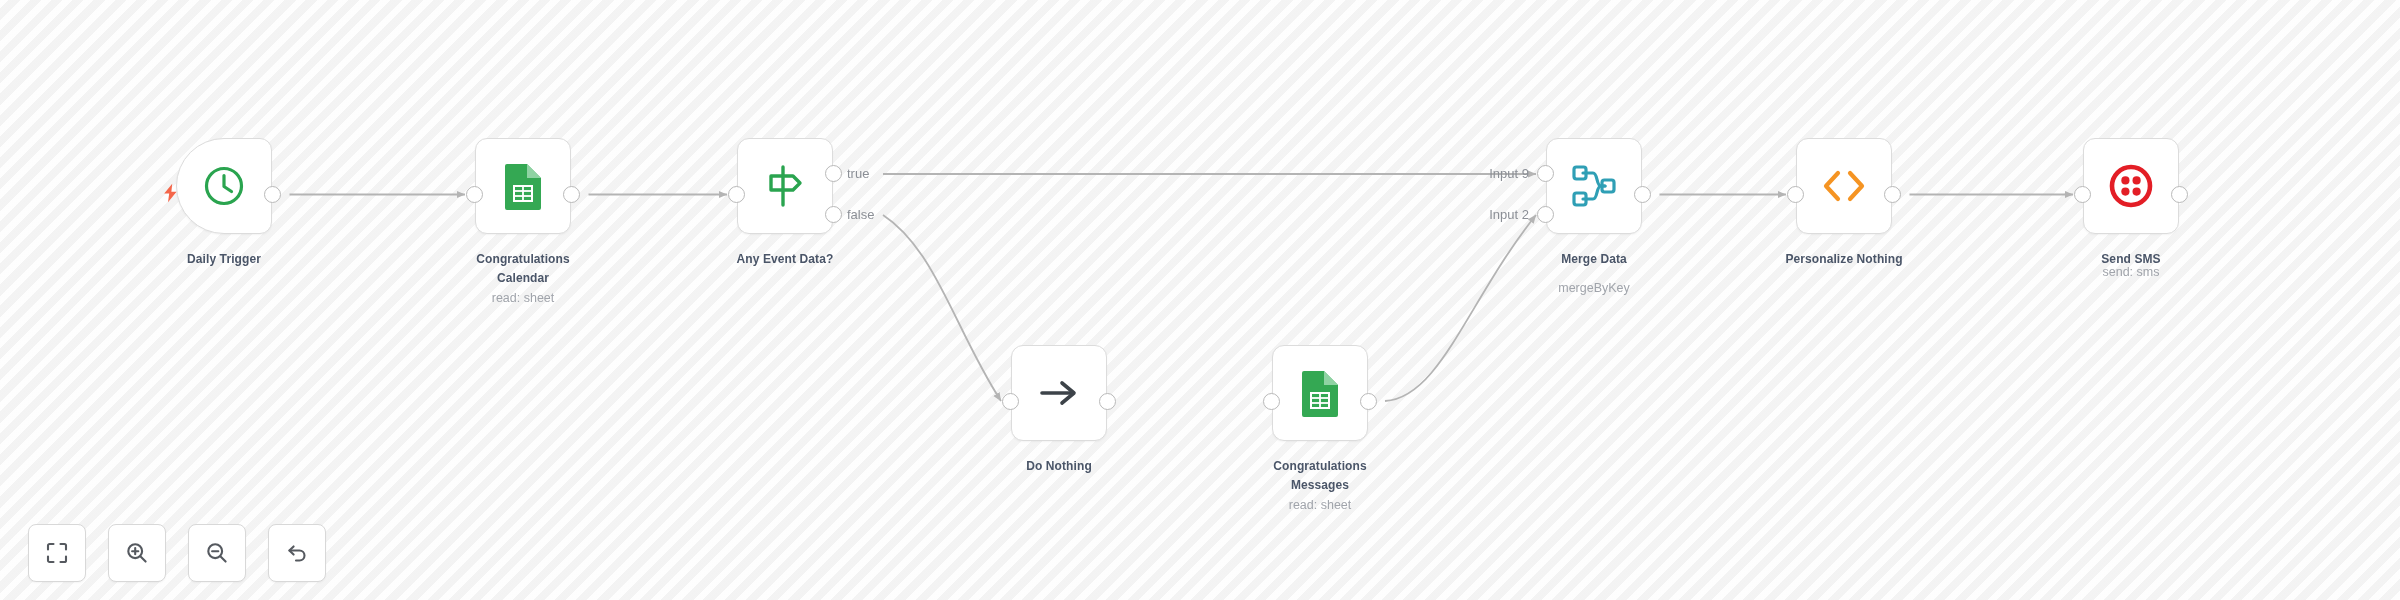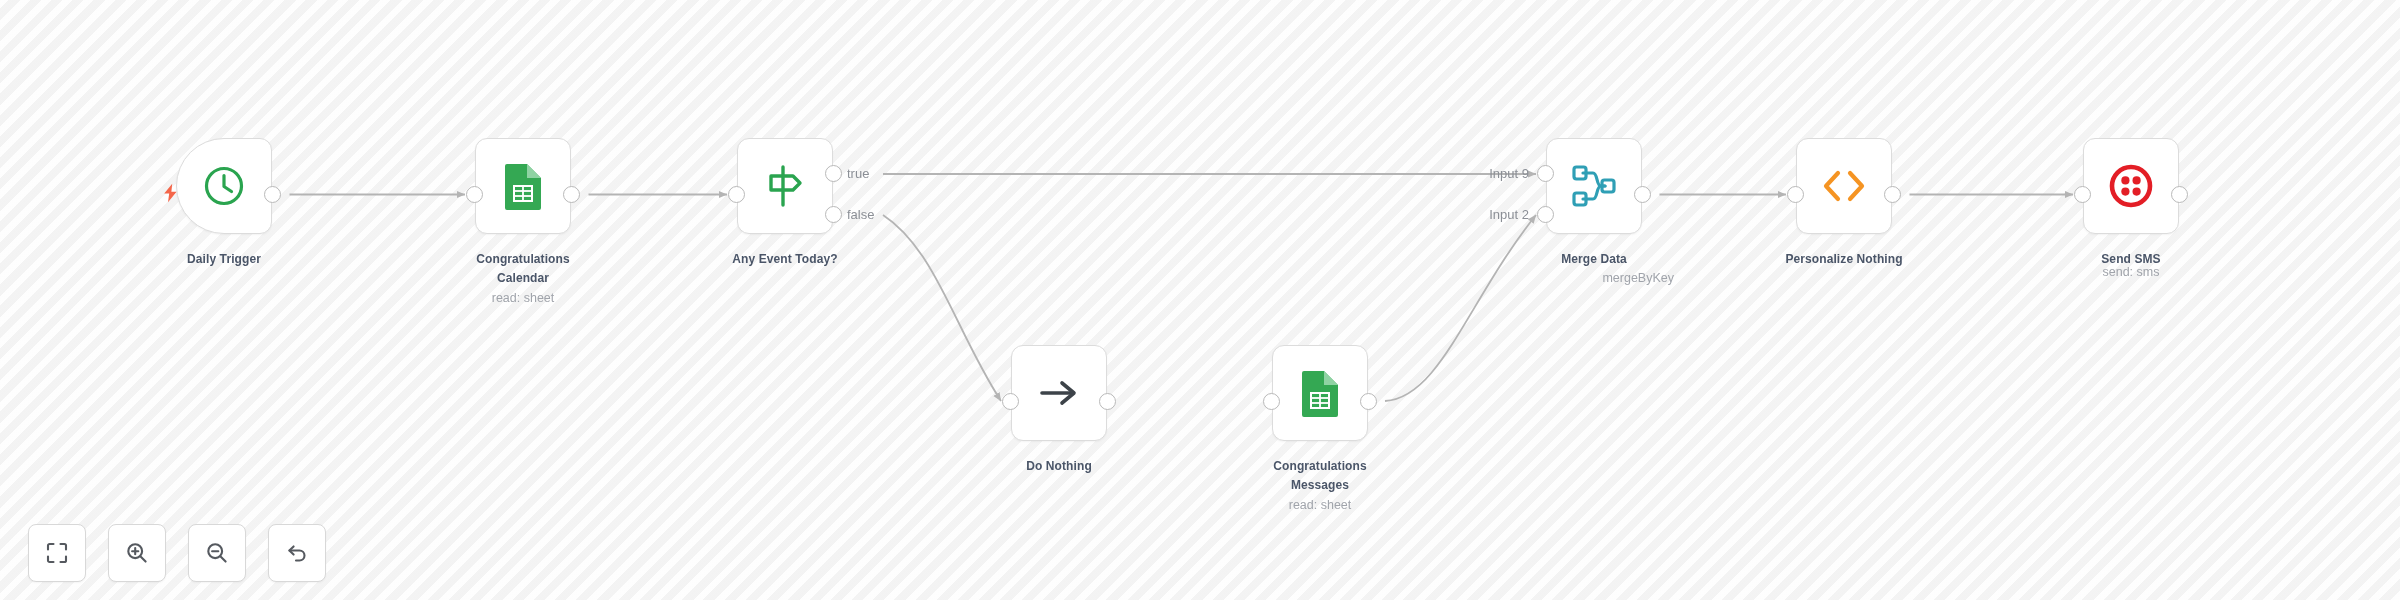--- a/index.html
+++ b/index.html
@@ -202,21 +202,21 @@
         <line x1="21" y1="5" x2="21" y2="43" stroke="#2aa44f" stroke-width="3.4" stroke-linecap="round"></line>
         <path d="M9 14 h22 l7 7 -7 7 h-22 z" fill="none" stroke="#2aa44f" stroke-width="3.4" stroke-linejoin="round"></path>
       </svg>
     </span>
   </div>
   <div class="port" style="left:728px; top:186px;"></div>
   <div class="port" style="left:825px; top:165px;"></div>
   <div class="port-label right-of" style="left:847px; top:167px;">true</div>
   <div class="port" style="left:825px; top:206px;"></div>
   <div class="port-label right-of" style="left:847px; top:208px;text-align:right;">false</div>
-  <div class="node-label" style="left:690px; top:250px; width:190px;">Any Event Today?</div>
+  <div class="node-label" style="left:690px; top:250px; width:190px;">Any Event Data?</div>
 
   <div class="node" style="left:1011px; top:345px;">
     <span class="node-icon">
       <svg width="46" height="36" viewBox="0 0 46 36">
         <line x1="6" y1="18" x2="36" y2="18" stroke="#3d4349" stroke-width="3.6" stroke-linecap="round"></line>
         <path d="M26 8 L38 18 L26 28" fill="none" stroke="#3d4349" stroke-width="3.6" stroke-linecap="round" stroke-linejoin="round"></path>
       </svg>
     </span>
   </div>
   <div class="port" style="left:1002px; top:393px;"></div>
@@ -251,21 +251,21 @@
         <rect x="33" y="17" width="12" height="12" rx="2.4" fill="none" stroke="#2f9fb5" stroke-width="3.2"></rect>
       </svg>
     </span>
   </div>
   <div class="port" style="left:1537px; top:165px;"></div>
   <div class="port-label left-of" style="left:1437px; top:167px; width:92px;">Input 9</div>
   <div class="port" style="left:1537px; top:206px;"></div>
   <div class="port-label left-of" style="left:1437px; top:208px; width:92px;">Input 2</div>
   <div class="port" style="left:1634px; top:186px;"></div>
   <div class="node-label" style="left:1514px; top:250px; width:160px;">Merge Data</div>
-  <div class="node-sublabel" style="left:1514px; top:270px; width:160px;text-align:right;">mergeByKey</div>
+  <div class="node-sublabel" style="left:1514px; top:280px; width:160px;">mergeByKey</div>
 
   <div class="node" style="left:1796px; top:138px;">
     <span class="node-icon">
       <svg width="52" height="40" viewBox="0 0 52 40">
         <path d="M20 7 L8 20 L20 33" fill="none" stroke="#f59423" stroke-width="4.2" stroke-linecap="round" stroke-linejoin="round"></path>
         <path d="M32 7 L44 20 L32 33" fill="none" stroke="#f59423" stroke-width="4.2" stroke-linecap="round" stroke-linejoin="round"></path>
       </svg>
     </span>
   </div>
   <div class="port" style="left:1787px; top:186px;"></div>

